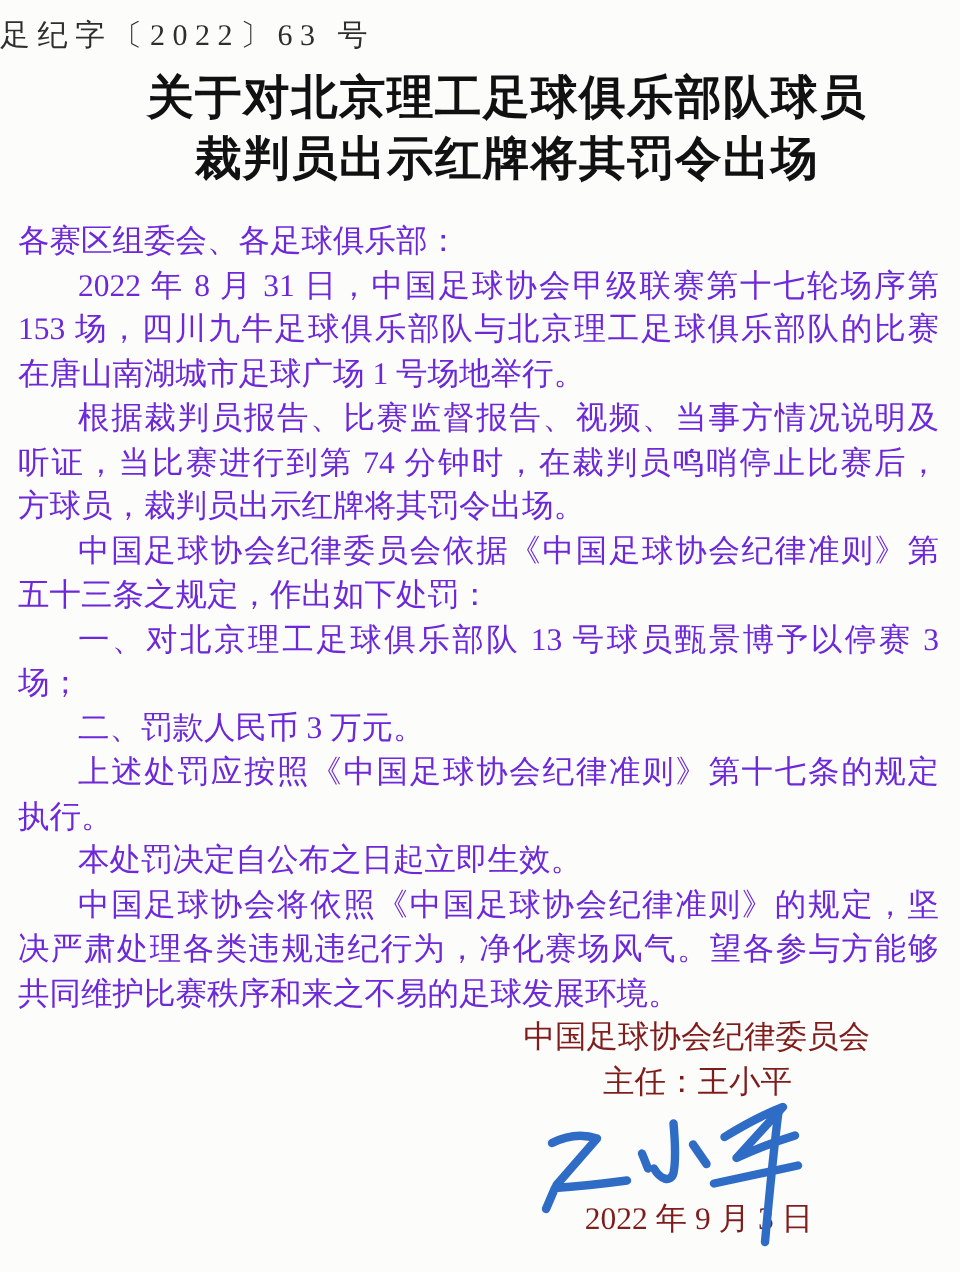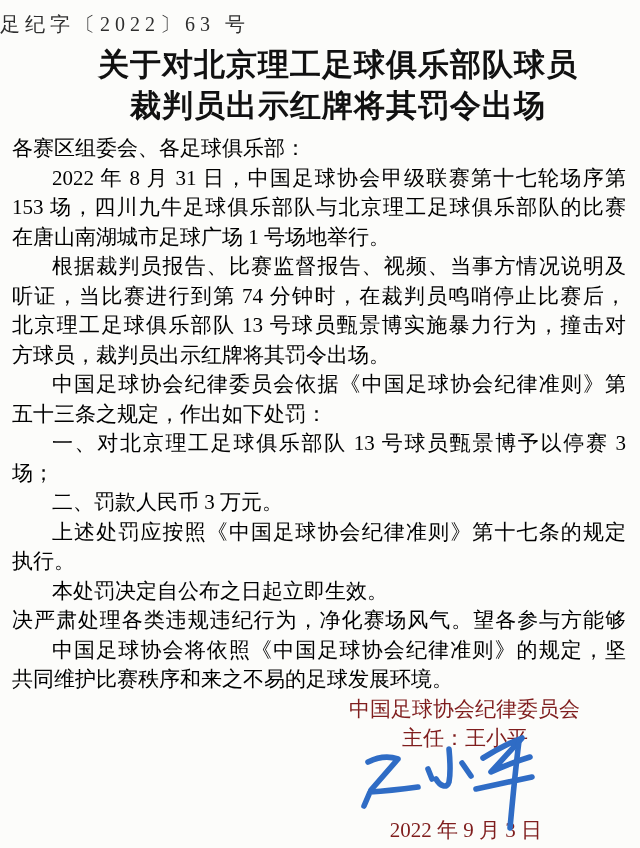--- a/index.html
+++ b/index.html
@@ -27,25 +27,25 @@
     text-align: center;
     font-size: 31px;
     font-weight: 700;
     line-height: 41px;
     letter-spacing: 1px;
     color: #111;
     padding-left: 36px;
   }
 
   .body-text {
-    margin-top: 8px;
+    margin-top: 20px;
     padding: 0 14px 0 12px;
     font-size: 21px;
     line-height: 29.5px;
-    color: #000000;
+    color: #6d28d9;
   }
   .line { text-align: left; word-break: break-all; }
   .line.fill { text-align: justify; text-align-last: justify; }
   .line.indent { padding-left: 40px; font-family: Liberation Serif, serif; }
 
   .closing { font-size: 21px; line-height: 29.5px; color: #7f1d1d; }
   .closing .committee { text-align: right; padding-right: 60px; }
   .closing .director  { text-align: right; padding-right: 112px; }
   .closing .date      { text-align: right; padding-right: 98px; margin-top: 62px; }
 
@@ -75,32 +75,31 @@
     <div>裁判员出示红牌将其罚令出场</div>
   </h1>
 
   <div class="body-text">
       <div class="line">各赛区组委会、各足球俱乐部：</div>
       <div class="line indent fill">2022 年 8 月 31 日，中国足球协会甲级联赛第十七轮场序第</div>
       <div class="line fill">153 场，四川九牛足球俱乐部队与北京理工足球俱乐部队的比赛</div>
       <div class="line">在唐山南湖城市足球广场 1 号场地举行。</div>
       <div class="line indent fill">根据裁判员报告、比赛监督报告、视频、当事方情况说明及</div>
       <div class="line fill">听证，当比赛进行到第 74 分钟时，在裁判员鸣哨停止比赛后，</div>
-      <div class="line fill">北京理工足球俱乐部队 13 号球员甄景博实施暴力行为，撞击对</div>
       <div class="line">方球员，裁判员出示红牌将其罚令出场。</div>
       <div class="line indent fill">中国足球协会纪律委员会依据《中国足球协会纪律准则》第</div>
       <div class="line">五十三条之规定，作出如下处罚：</div>
       <div class="line indent fill">一、对北京理工足球俱乐部队 13 号球员甄景博予以停赛 3</div>
       <div class="line">场；</div>
       <div class="line indent">二、罚款人民币 3 万元。</div>
       <div class="line indent fill">上述处罚应按照《中国足球协会纪律准则》第十七条的规定</div>
       <div class="line">执行。</div>
       <div class="line indent">本处罚决定自公布之日起立即生效。</div>
+      <div class="line indent fill">中国足球协会将依照《中国足球协会纪律准则》的规定，坚</div>
       <div class="line fill">决严肃处理各类违规违纪行为，净化赛场风气。望各参与方能够</div>
-      <div class="line indent fill">中国足球协会将依照《中国足球协会纪律准则》的规定，坚</div>
       <div class="line">共同维护比赛秩序和来之不易的足球发展环境。</div>
     </div>
 
   <div class="closing">
     <div class="committee">中国足球协会纪律委员会</div>
     <div class="director">主任：王小平</div>
     <div class="date">2022 年 9 月 3 日</div>
   </div>
 
   <svg class="signature-svg" viewBox="0 0 196 98" aria-hidden="true">

